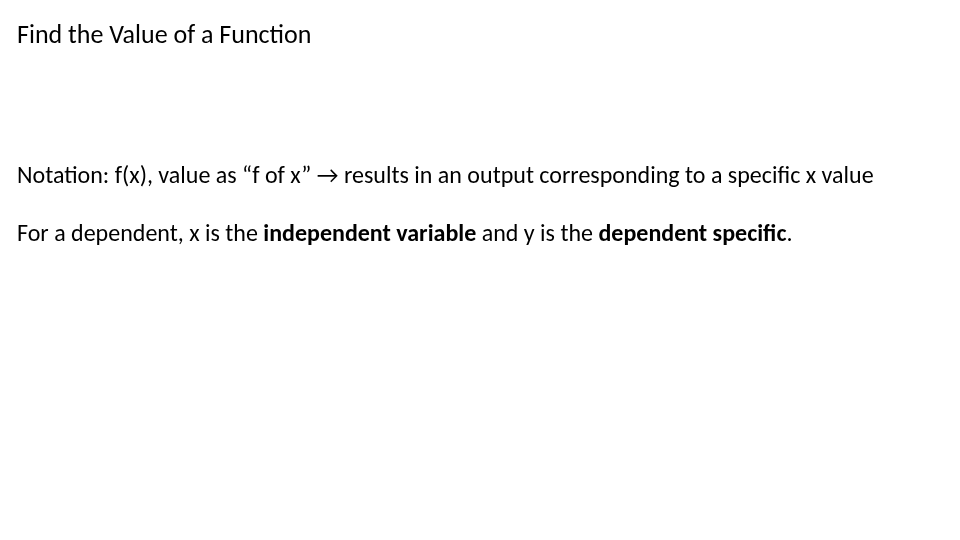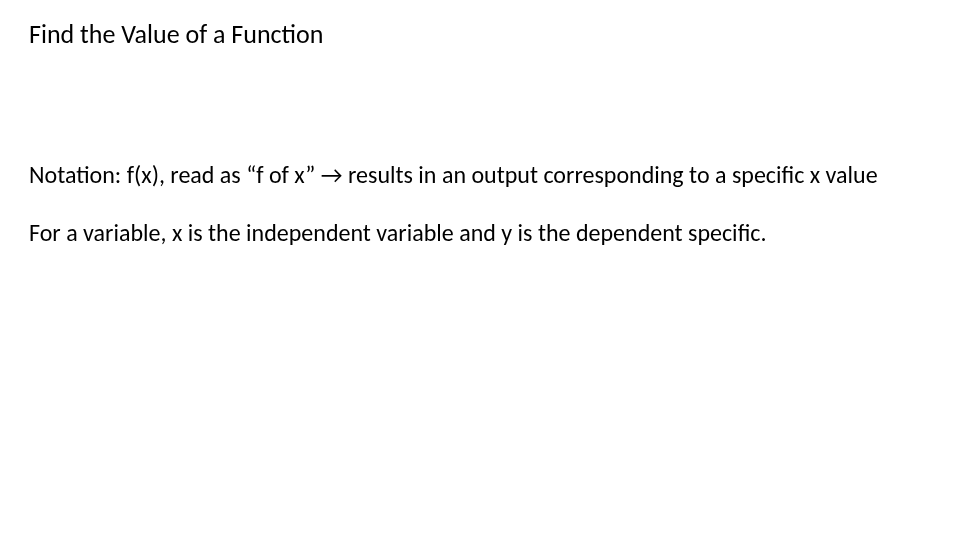--- a/index.html
+++ b/index.html
@@ -1,27 +1,27 @@
 <!DOCTYPE html>
 <html><head>
 <meta charset="utf-8">
 <style>
   * { margin: 0; padding: 0; box-sizing: border-box; }
   html, body { width: 960px; height: 540px; background: #fff; font-family: Calibri, "Segoe UI", Arial, sans-serif; color: #000; }
-  .slide { width: 960px; height: 540px; position: relative; padding: 18px 29px; }
+  .slide { width: 960px; height: 540px; position: relative; padding: 18px 17px; }
   .title { font-size: 26px; font-weight: 400; margin-bottom: 110px; }
   .body-text { font-size: 24px; line-height: 1.25; margin-bottom: 28px; max-width: 916px; }
-  .bold { font-weight: 400; }
+  .bold { font-weight: 700; }
 </style>
 </head>
 <body>
 
 <div class="slide">
   <div class="title">Find the Value of a Function</div>
 
   <div class="body-text">
-    <span>Notation: f(x), read as “f of x” </span><span>→</span><span> results in an output corresponding to a specific x value</span>
+    <span>Notation: f(x), value as “f of x” </span><span>→</span><span> results in an output corresponding to a specific x value</span>
   </div>
 
   <div class="body-text">
-    <span>For a variable, x is the </span><span class="bold">independent variable</span><span> and y is the </span><span class="bold">dependent specific</span><span>.</span>
+    <span>For a dependent, x is the </span><span class="bold">independent variable</span><span> and y is the </span><span class="bold">dependent specific</span><span>.</span>
   </div>
 </div>
 
 </body></html>

